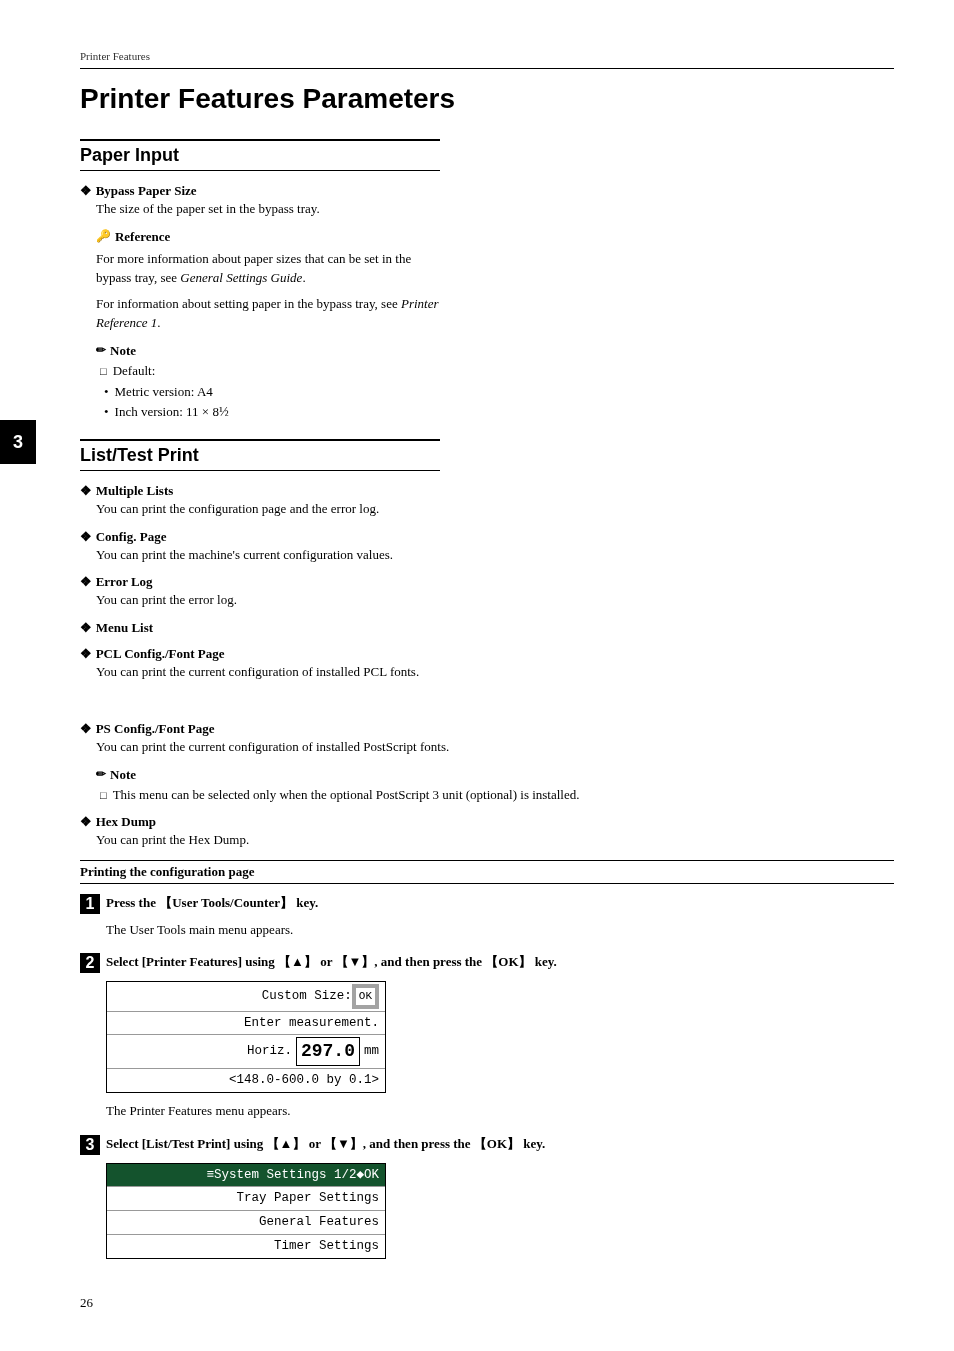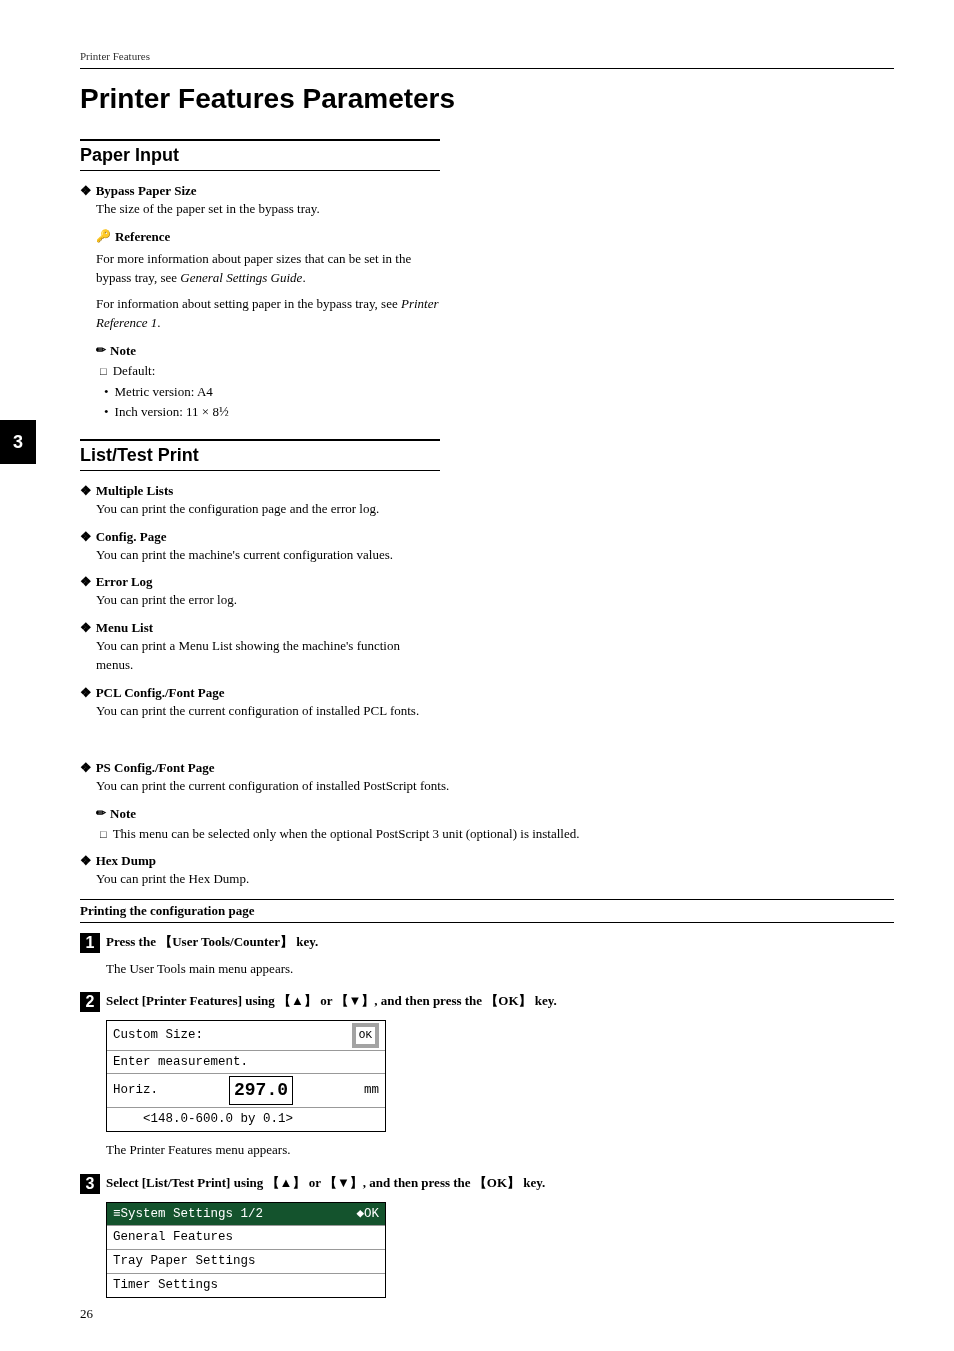--- a/index.html
+++ b/index.html
@@ -252,21 +252,21 @@
       margin: 8px 0 8px 0;
       background: #fff;
       width: 280px;
     }
 
     .lcd-row {
       padding: 2px 6px;
       border-bottom: 1px solid #999;
       display: flex;
       align-items: center;
-      justify-content: space-between;
+      justify-content: flex-end;
     }
 
     .lcd-row:last-child {
       border-bottom: none;
     }
 
     .lcd-row.highlight {
       background: #14532d;
       color: #fff;
     }
@@ -380,21 +380,20 @@
           <strong>Error Log</strong>
         </div>
         <div class="item-body">You can print the error log.</div>
       </div>
 
       <div class="item">
         <div class="item-title">
           <span class="diamond">❖</span>
           <strong>Menu List</strong>
         </div>
-        <div class="item-body">You can print a Menu List showing the machine's function menus.</div>
       </div>
 
       <div class="item">
         <div class="item-title">
           <span class="diamond">❖</span>
           <strong>PCL Config./Font Page</strong>
         </div>
         <div class="item-body">You can print the current configuration of installed PCL fonts.</div>
       </div>
 
@@ -484,24 +483,24 @@
           </span>
         </div>
         <div class="step-body">
 
           <div class="lcd-box">
             <div class="lcd-row highlight">
               <span>≡System Settings 1/2</span>
               <span>◆OK</span>
             </div>
             <div class="lcd-row">
+              <span>Tray Paper Settings</span>
+            </div>
+            <div class="lcd-row">
               <span>General Features</span>
-            </div>
-            <div class="lcd-row">
-              <span>Tray Paper Settings</span>
             </div>
             <div class="lcd-row">
               <span>Timer Settings</span>
             </div>
           </div>
         </div>
       </div>
 
     </div>
   </div>

